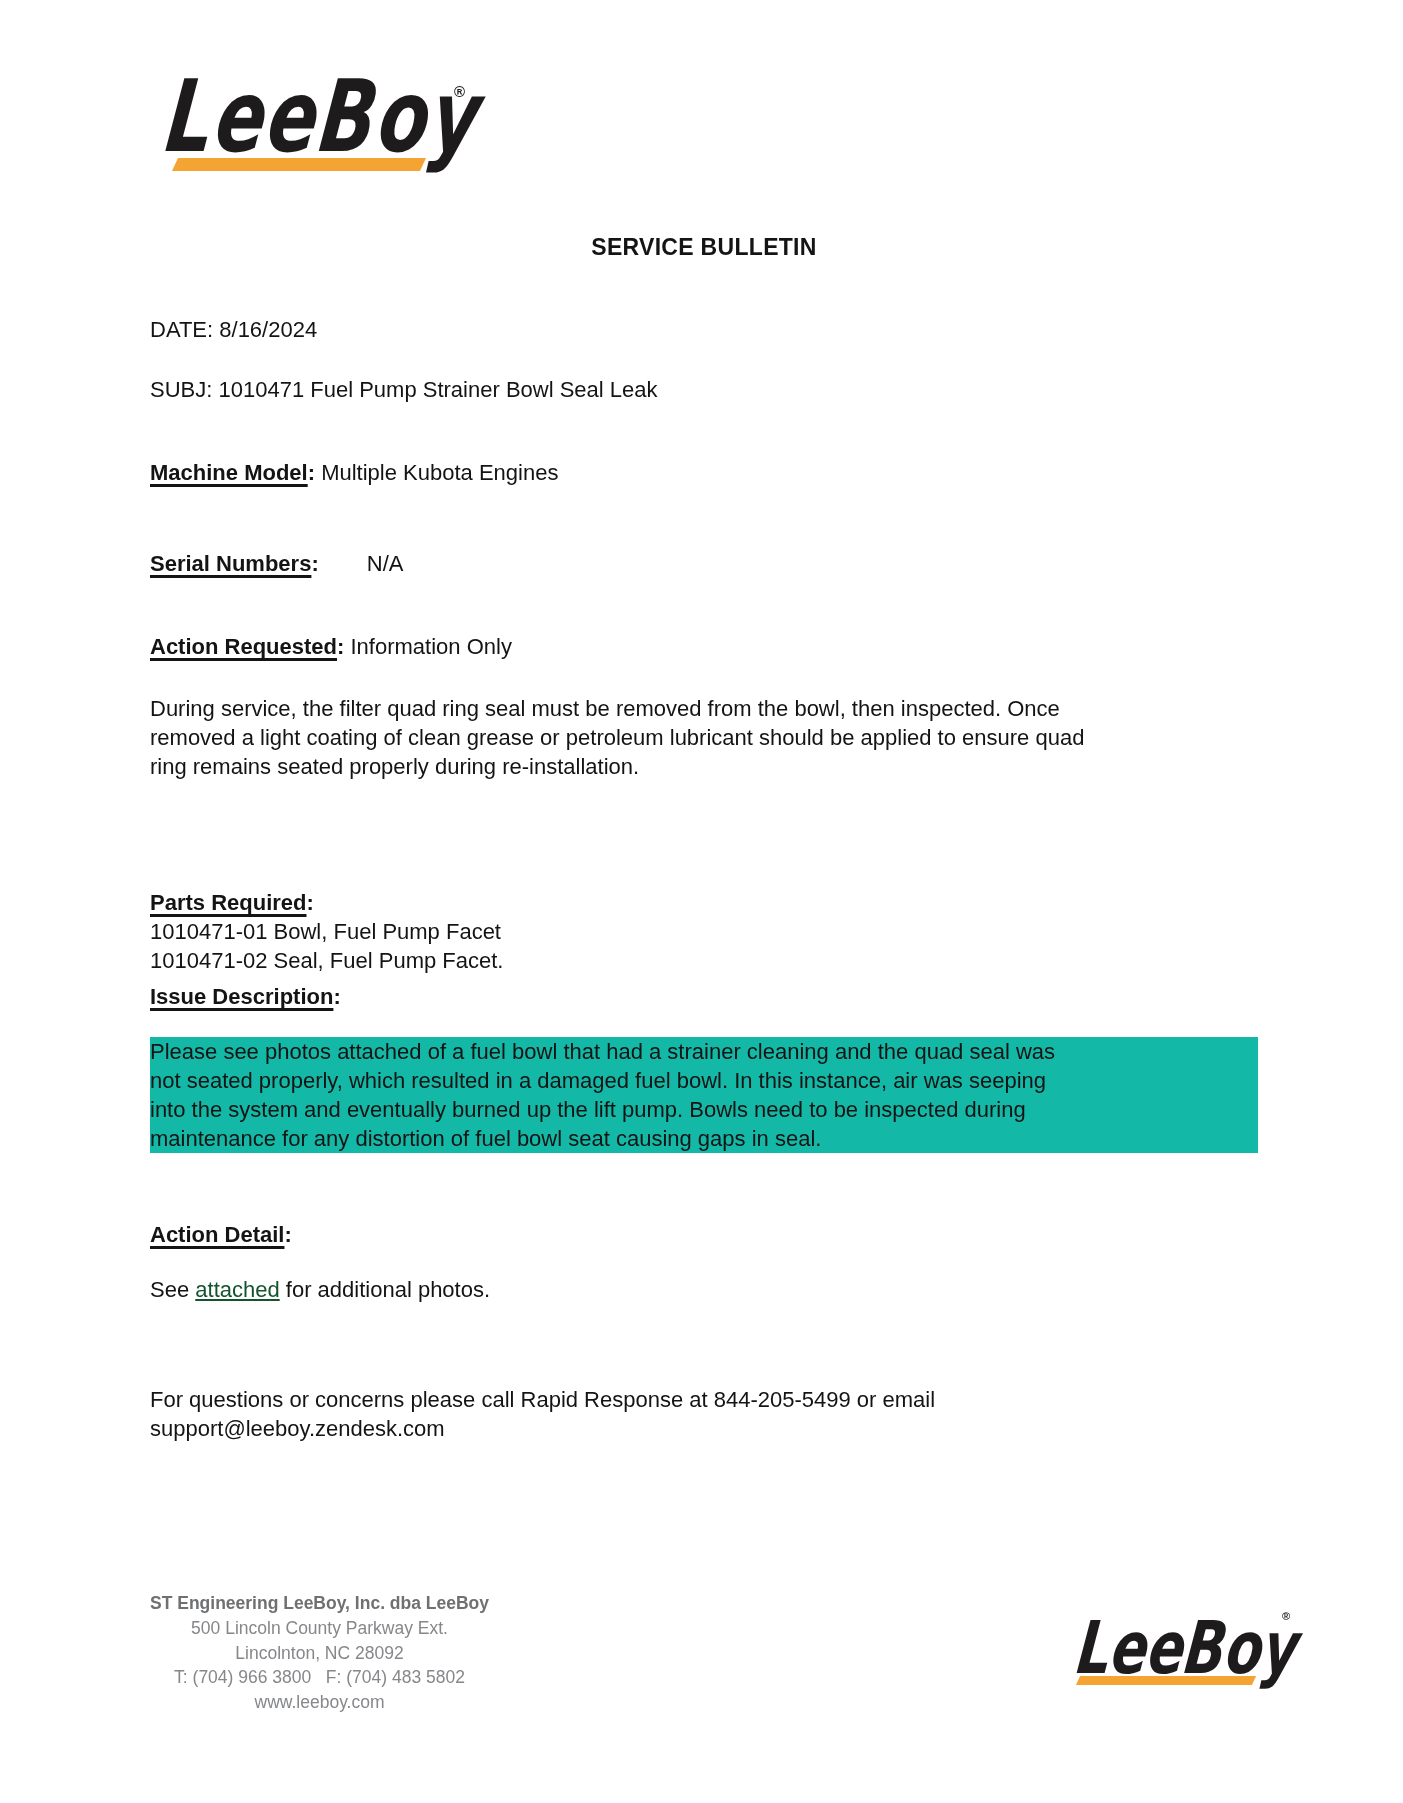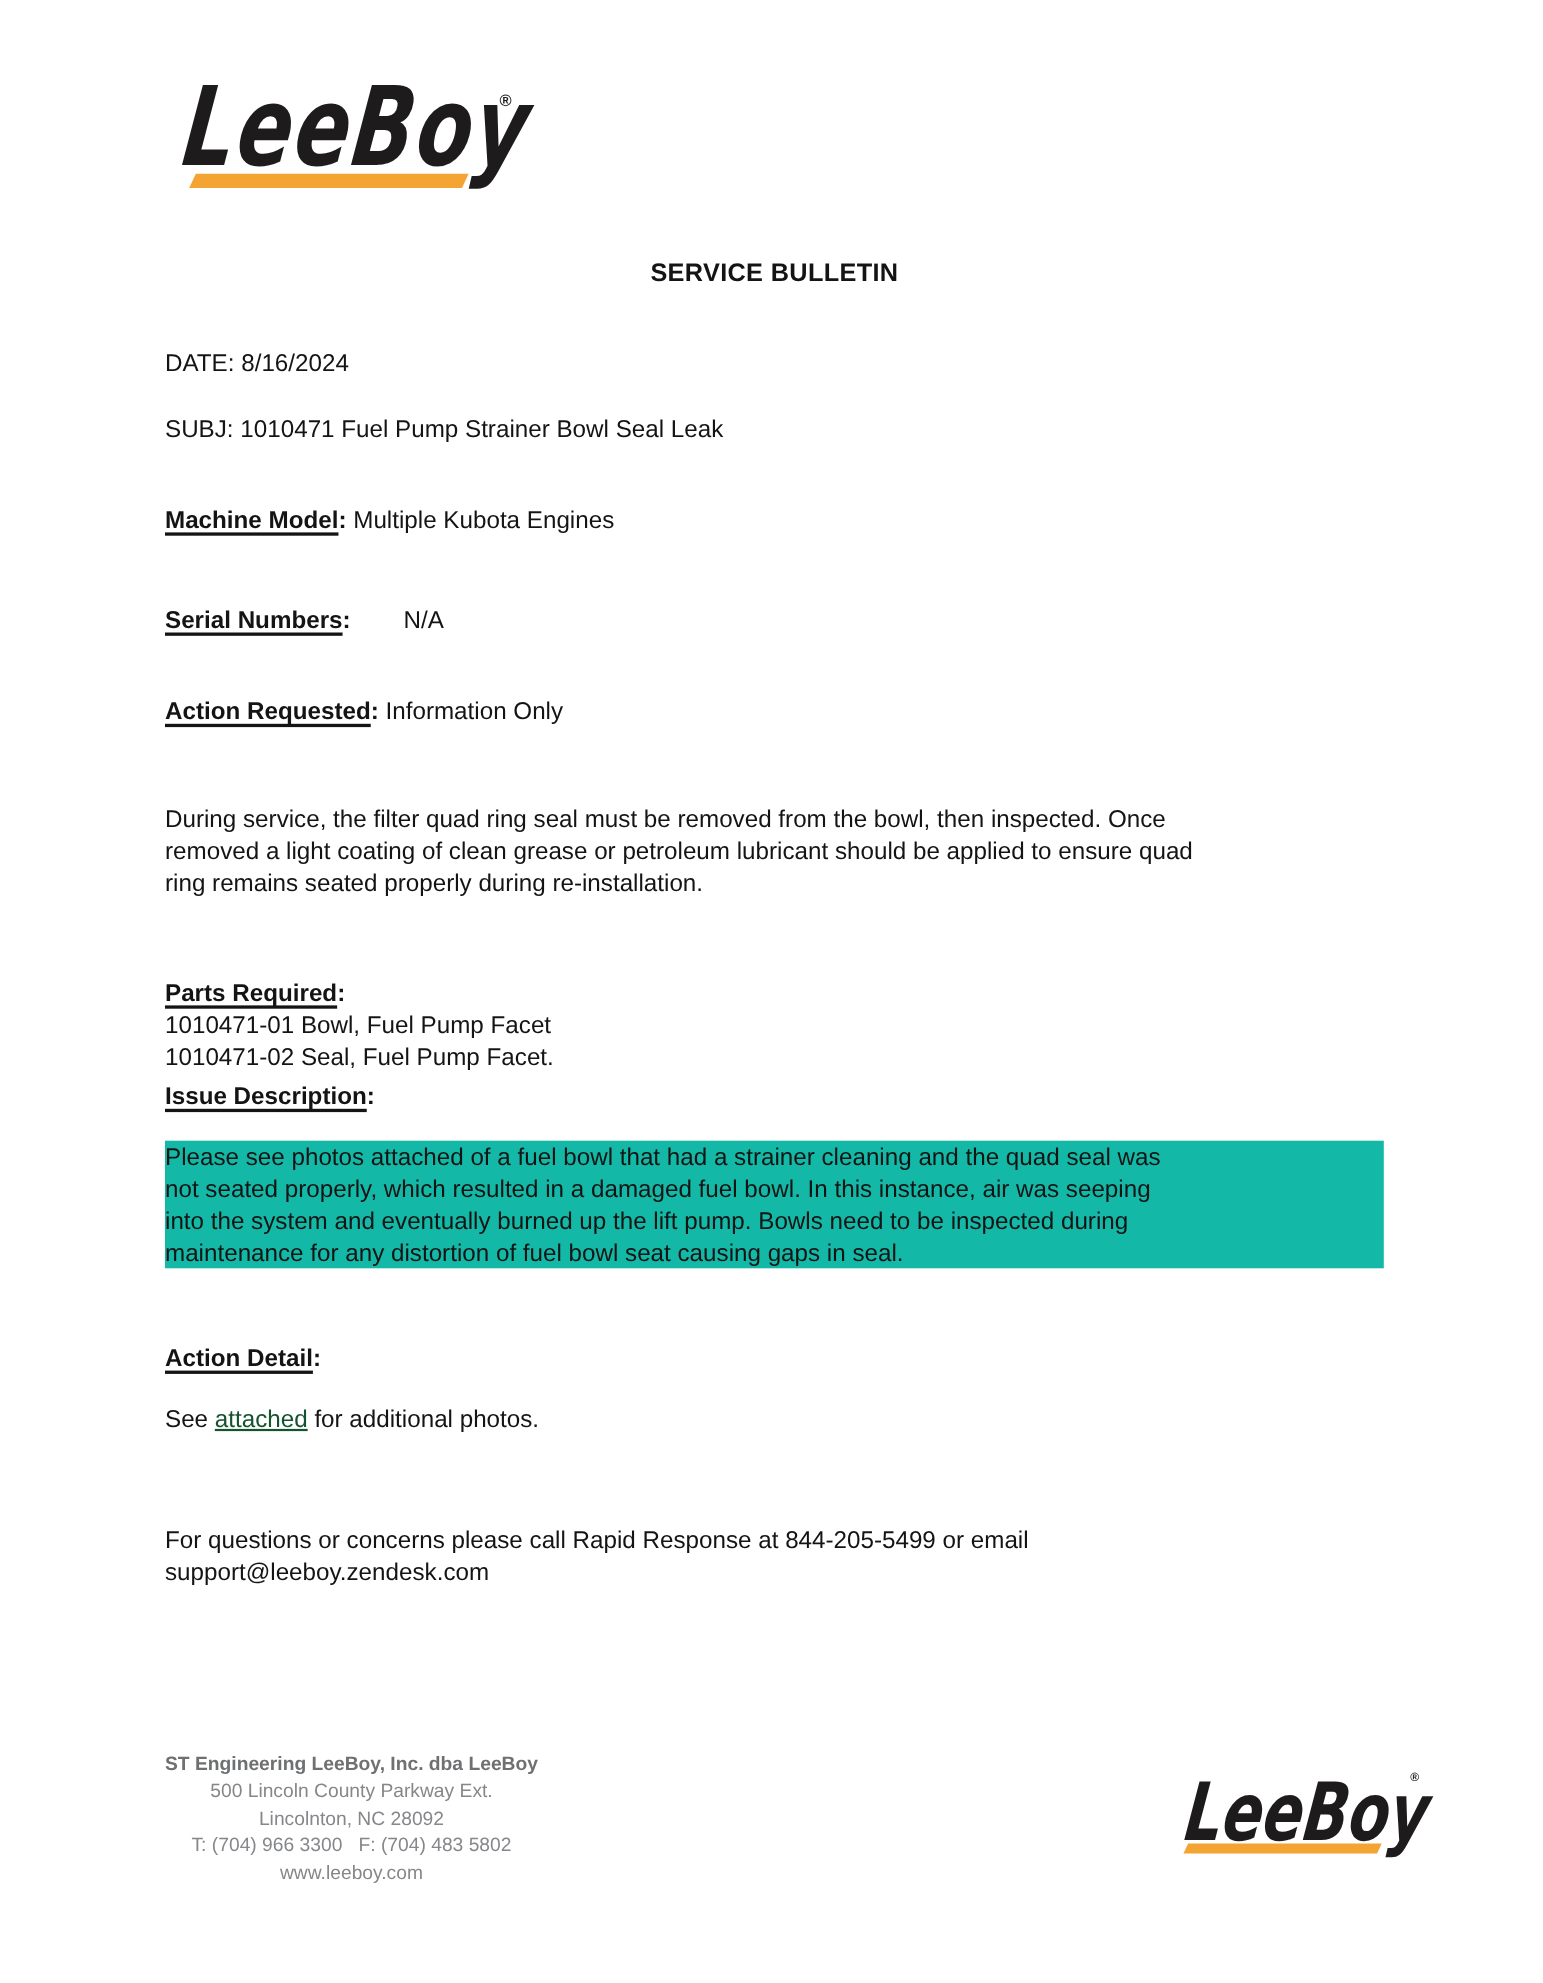--- a/index.html
+++ b/index.html
@@ -74,21 +74,21 @@
   <div class="line" style="top:550px">
     <span class="hlabel">Serial Numbers</span><span class="hcolon">:</span><span class="tab"></span>
     <span>N/A</span>
   </div>
 
   <div class="line" style="top:633px">
     <span class="hlabel">Action Requested</span><span class="hcolon">:</span>
     <span>Information Only</span>
   </div>
 
-  <div class="para" style="top:730px">
+  <div class="para" style="top:694px">
     <div class="pline">During service, the filter quad ring seal must be removed from the bowl, then inspected. Once</div>
     <div class="pline">removed a light coating of clean grease or petroleum lubricant should be applied to ensure quad</div>
     <div class="pline">ring remains seated properly during re-installation.</div>
   </div>
 
   <div class="para" style="top:888px">
     <div class="pline"><span class="hlabel">Parts Required</span><span class="hcolon">:</span></div>
     <div class="pline">1010471-01 Bowl, Fuel Pump Facet</div>
     <div class="pline">1010471-02 Seal, Fuel Pump Facet.</div>
   </div>
@@ -116,21 +116,21 @@
 
   <div class="para" style="top:1385px">
     <div class="pline">For questions or concerns please call Rapid Response at 844-205-5499 or email</div>
     <div class="pline">support@leeboy.zendesk.com</div>
   </div>
 
   <div class="footer">
     <div class="f-company">ST Engineering LeeBoy, Inc. dba LeeBoy</div>
     <div class="f-line">500 Lincoln County Parkway Ext.</div>
     <div class="f-line">Lincolnton, NC 28092</div>
-    <div class="f-line f-phones">T: (704) 966 3300   F: (704) 483 5802</div>
+    <div class="f-line f-phones">T: (704) 966 3800   F: (704) 483 5802</div>
     <div class="f-line">www.leeboy.com</div>
   </div>
 
   <div class="logo logo-bottom">
     <span class="logo-bar"></span>
     <span class="logo-text">LeeBoy</span>
     <span class="logo-reg">®</span>
   </div>
 
 </div>

